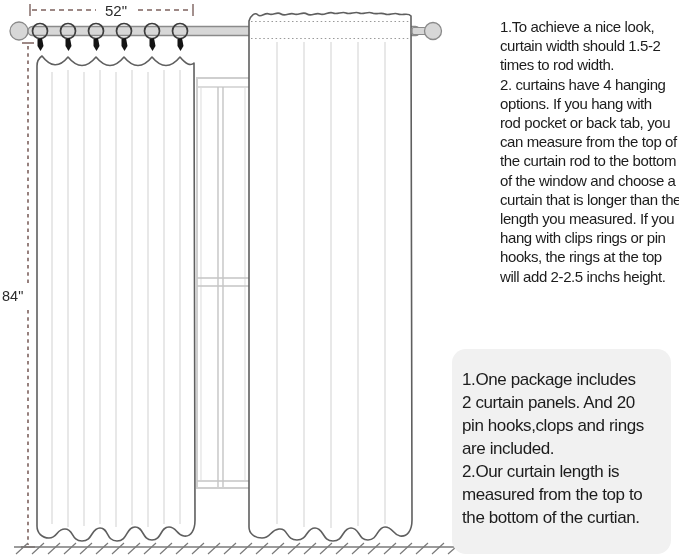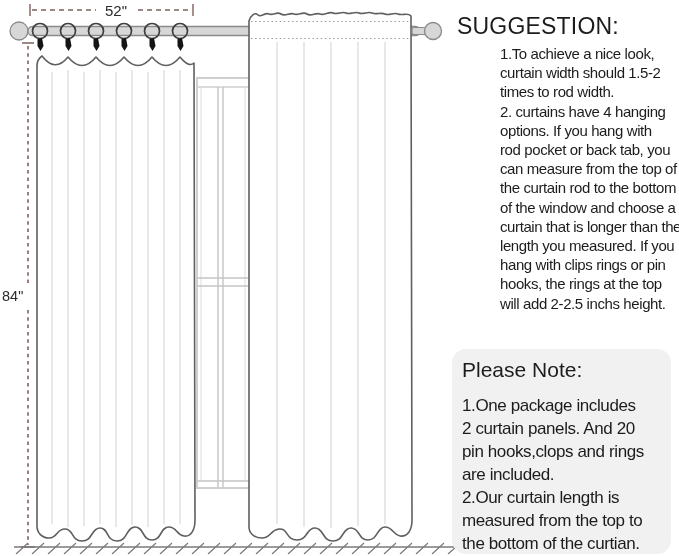--- a/index.html
+++ b/index.html
@@ -154,39 +154,37 @@
       <path d="M16,554 l12,-11 M32,554 l12,-11 M48,554 l12,-11 M64,554 l12,-11 M80,554 l12,-11
                M96,554 l12,-11 M112,554 l12,-11 M128,554 l12,-11 M144,554 l12,-11 M160,554 l12,-11
                M176,554 l12,-11 M192,554 l12,-11 M208,554 l12,-11 M224,554 l12,-11 M240,554 l12,-11
                M256,554 l12,-11 M272,554 l12,-11 M288,554 l12,-11 M304,554 l12,-11 M320,554 l12,-11
                M336,554 l12,-11 M352,554 l12,-11 M368,554 l12,-11 M384,554 l12,-11 M400,554 l12,-11
                M416,554 l12,-11 M432,554 l12,-11 M448,554 l8,-7" stroke="#7a7a7a" stroke-width="1.2" fill="none"></path>
     </g>
   </svg>
 
   <div class="suggestion">
-    <div class="sg-title">SUGGESTION:</div>
     <div class="sg-body">1.To achieve a nice look,
 curtain width should 1.5-2
 times to rod width.
 2. curtains have 4 hanging
 options. If you hang with
 rod pocket or back tab, you
 can measure from the top of
 the curtain rod to the bottom
 of the window and choose a
 curtain that is longer than the
 length you measured. If you
 hang with clips rings or pin
 hooks, the rings at the top
 will add 2-2.5 inchs height.</div>
   </div>
 
   <div class="note-box">
-    <div class="note-title">Please Note:</div>
     <div class="note-body">1.One package includes
 2 curtain panels. And 20
 pin hooks,clops and rings
 are included.
 2.Our curtain length is
 measured from the top to
 the bottom of the curtian.</div>
   </div>
 
 </div>

